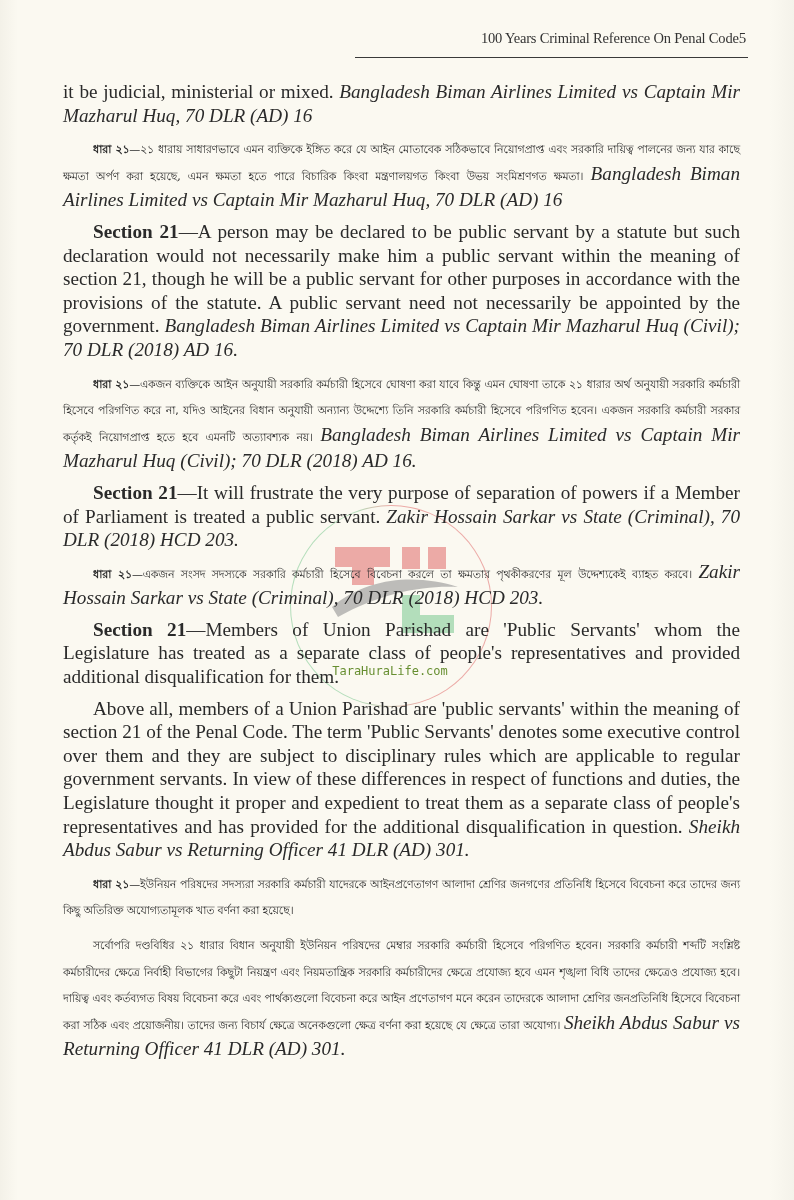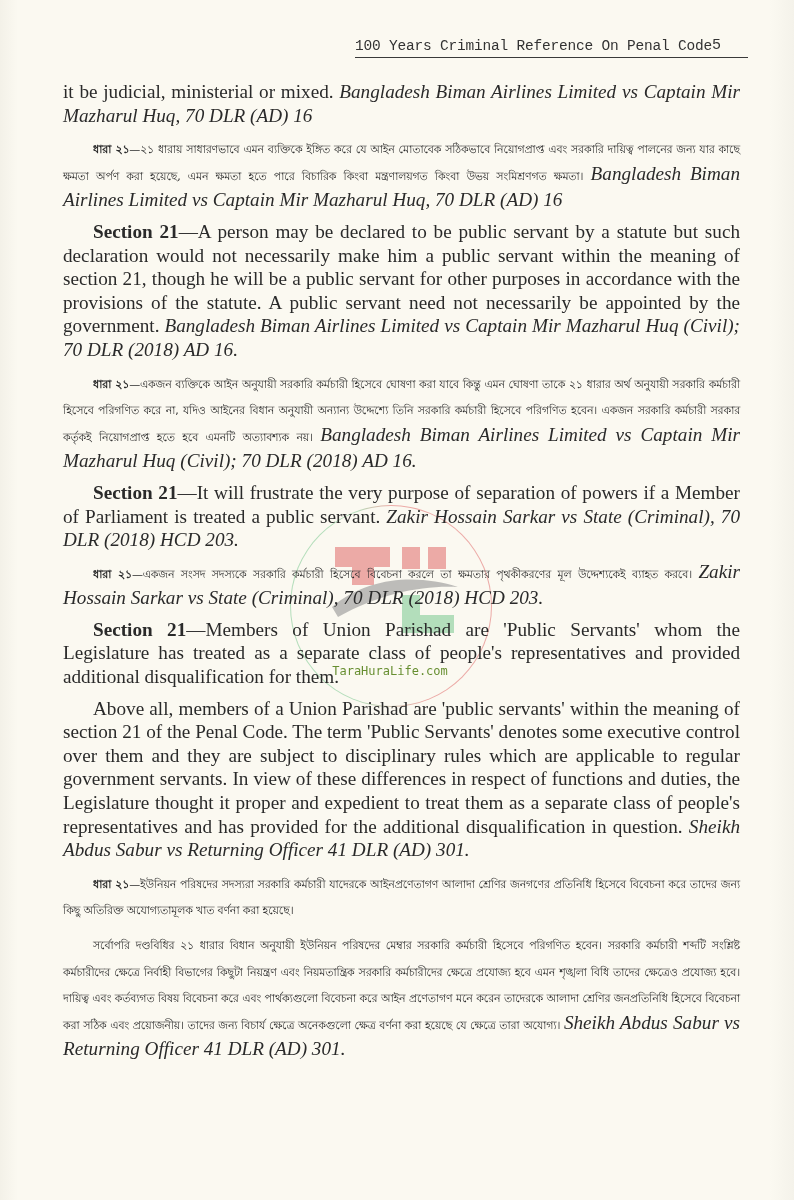--- a/index.html
+++ b/index.html
@@ -11,24 +11,24 @@
     color:#2a2a2a;
   }
   .page-shade {
     position:absolute; inset:0;
     background: linear-gradient(90deg, #f3f1e8 0px, #fbf9f1 18px, #fbf9f1 770px, #f4f2ea 794px);
     pointer-events:none;
   }
   .header {
     position:absolute; left:355px; top:36px; width:393px; height:22px;
     border-bottom:1.4px solid #3a3a3a;
-    font-family:Liberation Mono, monospace;
+    font-family:Liberation Serif, serif;
     font-size:14.5px; color:#333;
-    display:flex; justify-content:flex-start; align-items:flex-end;
-    padding-bottom:3px; box-sizing:border-box;
+    display:flex; justify-content:flex-end; align-items:flex-end;
+    padding-bottom:10px; box-sizing:border-box;
     letter-spacing:-0.2px;
   }
   .header .num { font-size:15px; padding-right:2px; }
   .content {
     position:absolute; left:55px; top:72px; width:693px;
     font-size:19.2px; line-height:23.6px;
     text-align:justify;
   }
   .para { margin:8px; }
   .para.indent { text-indent:30px; }

